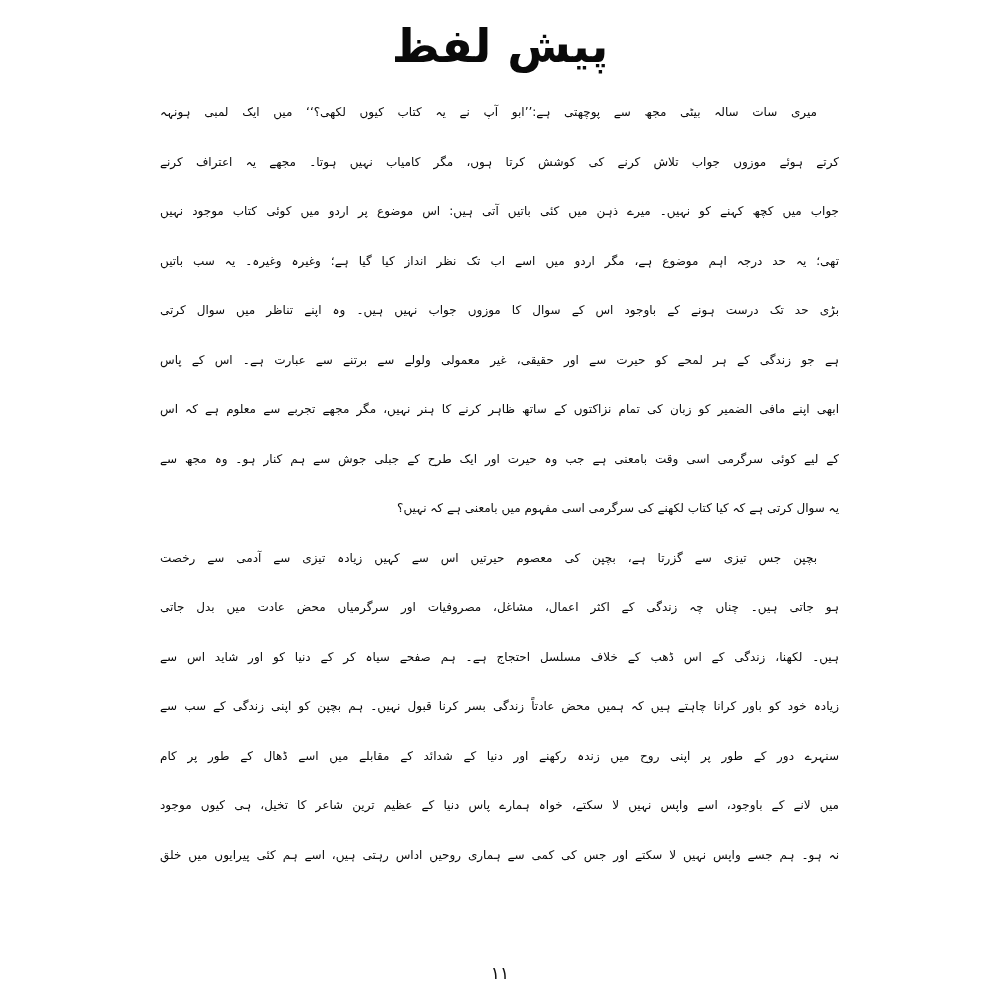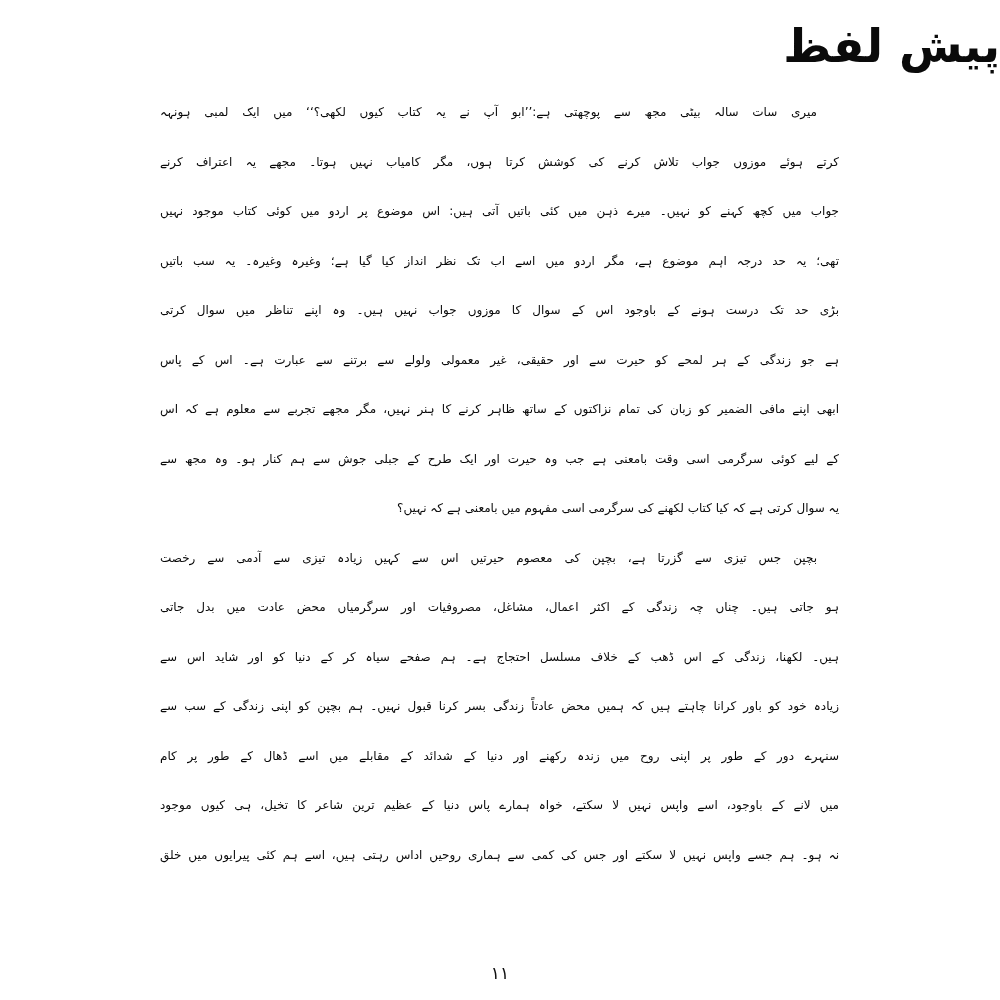--- a/index.html
+++ b/index.html
@@ -16,21 +16,21 @@
     font-family: "DejaVu Sans", sans-serif;
     overflow: hidden;
   }
   .title {
     position: absolute;
     top: 6px;
     left: 0;
     right: 0;
     height: 80px;
     line-height: 80px;
-    text-align: right;
+    text-align: center;
     direction: rtl;
     font-size: 46px;
     font-weight: bold;
     letter-spacing: 1px;
   }
   .text-block {
     position: absolute;
     top: 88px;
     right: 161px;
     width: 679px;

